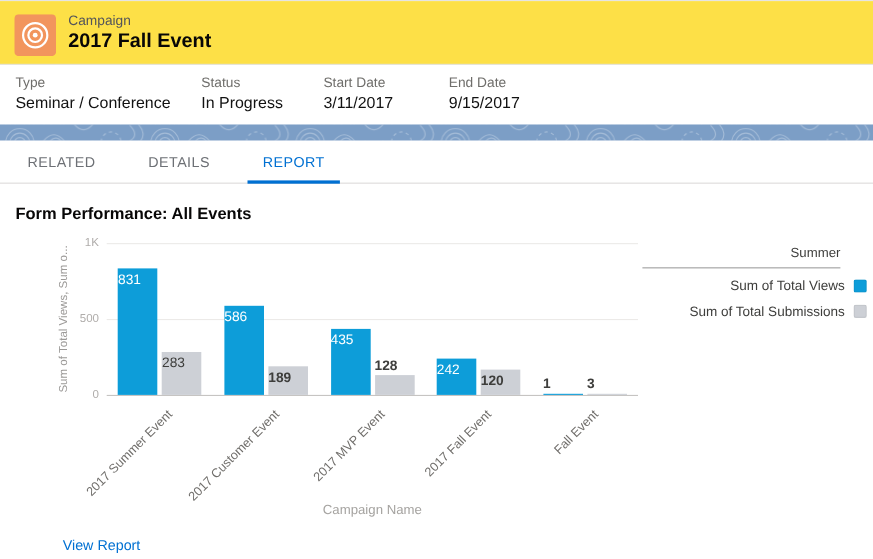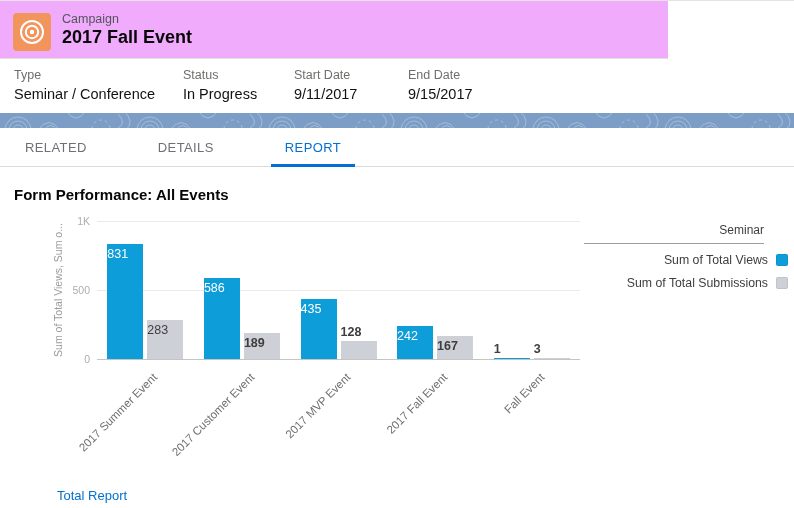--- a/index.html
+++ b/index.html
@@ -2,37 +2,37 @@
 <html><head>
 <meta charset="utf-8">
 <style>
   * { box-sizing: border-box; margin: 0; padding: 0; }
   html,body { background:#fff; }
   body { font-family: "Liberation Sans", sans-serif; }
   .page { position:relative; width:794px; height:508px; background:#fff; overflow:hidden;
           border-top:1px solid #e6e4e2; }
 
   
-  .hdr { position:absolute; left:0; top:0; width:668px; height:58px; border-bottom:1px solid #e2e0de; background:#f0abfc; }
+  .hdr { position:absolute; left:0; top:0; width:794px; height:58px; border-bottom:1px solid #e2e0de; background:#fde047; }
   .hdr-icon { position:absolute; left:13px; top:12px; width:38px; height:38px; }
   .hdr-type { position:absolute; left:62px; top:11px; font-size:12.5px; color:#54555a; }
   .hdr-title { position:absolute; left:62px; top:26px; font-size:18px; font-weight:bold; color:#080707; }
 
   
   .fields { position:absolute; left:0; top:58px; width:794px; height:54px; background:#fff; }
   .fld { position:absolute; top:9px; }
   .fld-label { font-size:12.5px; color:#6f6e6b; }
   .fld-value { margin-top:4px; font-size:14.5px; color:#121212; }
 
   
   .band { position:absolute; left:0; top:112px; width:794px; height:15px; line-height:0; }
 
   
   .tabs { position:absolute; left:0; top:127px; width:794px; height:39px; border-bottom:1px solid #dddbda;
-          display:flex; align-items:stretch; padding-left:11px; background:#fff;gap:23px; }
+          display:flex; align-items:stretch; padding-left:11px; background:#fff; }
   .tab { position:relative; display:flex; align-items:center; padding:0 14px; margin-right:20px;
          font-size:13px; letter-spacing:.4px; color:#6d7075; cursor:pointer; }
   .tab.active { color:#0070d2; }
   .tab.active::after { content:""; position:absolute; left:0; right:0; bottom:-1px; height:3px; background:#0070d2; }
 
   
   .report-title { position:absolute; left:14px; top:185px; font-size:15px; font-weight:bold; color:#080707; }
 
   .chart { position:absolute; left:0; top:210px; width:794px; height:262px; }
   .gridline { position:absolute; height:1px; background:#eceae8; }
@@ -78,21 +78,21 @@
     <div class="fld" style="left:14px">
       <div class="fld-label">Type</div>
       <div class="fld-value">Seminar / Conference</div>
     </div>
     <div class="fld" style="left:183px">
       <div class="fld-label">Status</div>
       <div class="fld-value">In Progress</div>
     </div>
     <div class="fld" style="left:294px">
       <div class="fld-label">Start Date</div>
-      <div class="fld-value">9/11/2017</div>
+      <div class="fld-value">3/11/2017</div>
     </div>
     <div class="fld" style="left:408px">
       <div class="fld-label">End Date</div>
       <div class="fld-value">9/15/2017</div>
     </div>
   </div>
 
   <div class="band">
     <svg width="794" height="15">
       <defs>
@@ -142,35 +142,36 @@
       <div class="bar-label" style="left: 243.9px; top: 124.9px; color: rgb(62, 62, 60); font-weight: bold;">189</div>
       <div class="cat" style="right: 546.1px; top: 160px;">2017 Customer Event</div>
       <div class="bar" style="left: 300.5px; top: 88px; height: 60px; background: rgb(13, 157, 217);"></div>
       <div class="bar-label" style="left: 300.5px; top: 91px; color: rgb(255, 255, 255);">435</div>
       <div class="bar" style="left: 340.5px; top: 130.3px; height: 17.7px; background: rgb(205, 208, 214);"></div>
       <div class="bar-label" style="left: 340.5px; top: 114.3px; color: rgb(62, 62, 60); font-weight: bold;">128</div>
       <div class="cat" style="right: 449.5px; top: 160px;">2017 MVP Event</div>
       <div class="bar" style="left: 397.1px; top: 114.6px; height: 33.4px; background: rgb(13, 157, 217);"></div>
       <div class="bar-label" style="left: 397.1px; top: 117.6px; color: rgb(255, 255, 255);">242</div>
       <div class="bar" style="left: 437.1px; top: 125px; height: 23px; background: rgb(205, 208, 214);"></div>
-      <div class="bar-label" style="left: 437.1px; top: 128px; color: rgb(62, 62, 60); font-weight: bold;">167</div>
+      <div class="bar-label" style="left: 437.1px; top: 128px; color: rgb(62, 62, 60); font-weight: bold;">120</div>
       <div class="cat" style="right: 352.9px; top: 160px;">2017 Fall Event</div>
       <div class="bar" style="left: 493.7px; top: 147px; height: 1px; background: rgb(13, 157, 217);"></div>
       <div class="bar-label" style="left: 493.7px; top: 131px; color: rgb(62, 62, 60); font-weight: bold;">1</div>
       <div class="bar" style="left: 533.7px; top: 147px; height: 1px; background: rgb(205, 208, 214);"></div>
       <div class="bar-label" style="left: 533.7px; top: 131px; color: rgb(62, 62, 60); font-weight: bold;">3</div>
       <div class="cat" style="right: 256.3px; top: 160px;">Fall Event</div>
+      <div class="xtitle" style="left: 97px; width: 483px; top: 245px;">Campaign Name</div>
       <div class="legend">
-        <div class="legend-title">Seminar</div>
+        <div class="legend-title">Summer</div>
         <div class="legend-row">
           <span class="legend-label">Sum of Total Views</span>
           <span class="legend-swatch" style="background: rgb(13, 157, 217);"></span>
         </div>
         <div class="legend-row">
           <span class="legend-label">Sum of Total Submissions</span>
           <span class="legend-swatch" style="background: rgb(205, 208, 214);"></span>
         </div>
       </div>
     </div>
 
-  <a class="view-report">Total Report</a>
+  <a class="view-report">View Report</a>
 
 </div>
 
 </body></html>

